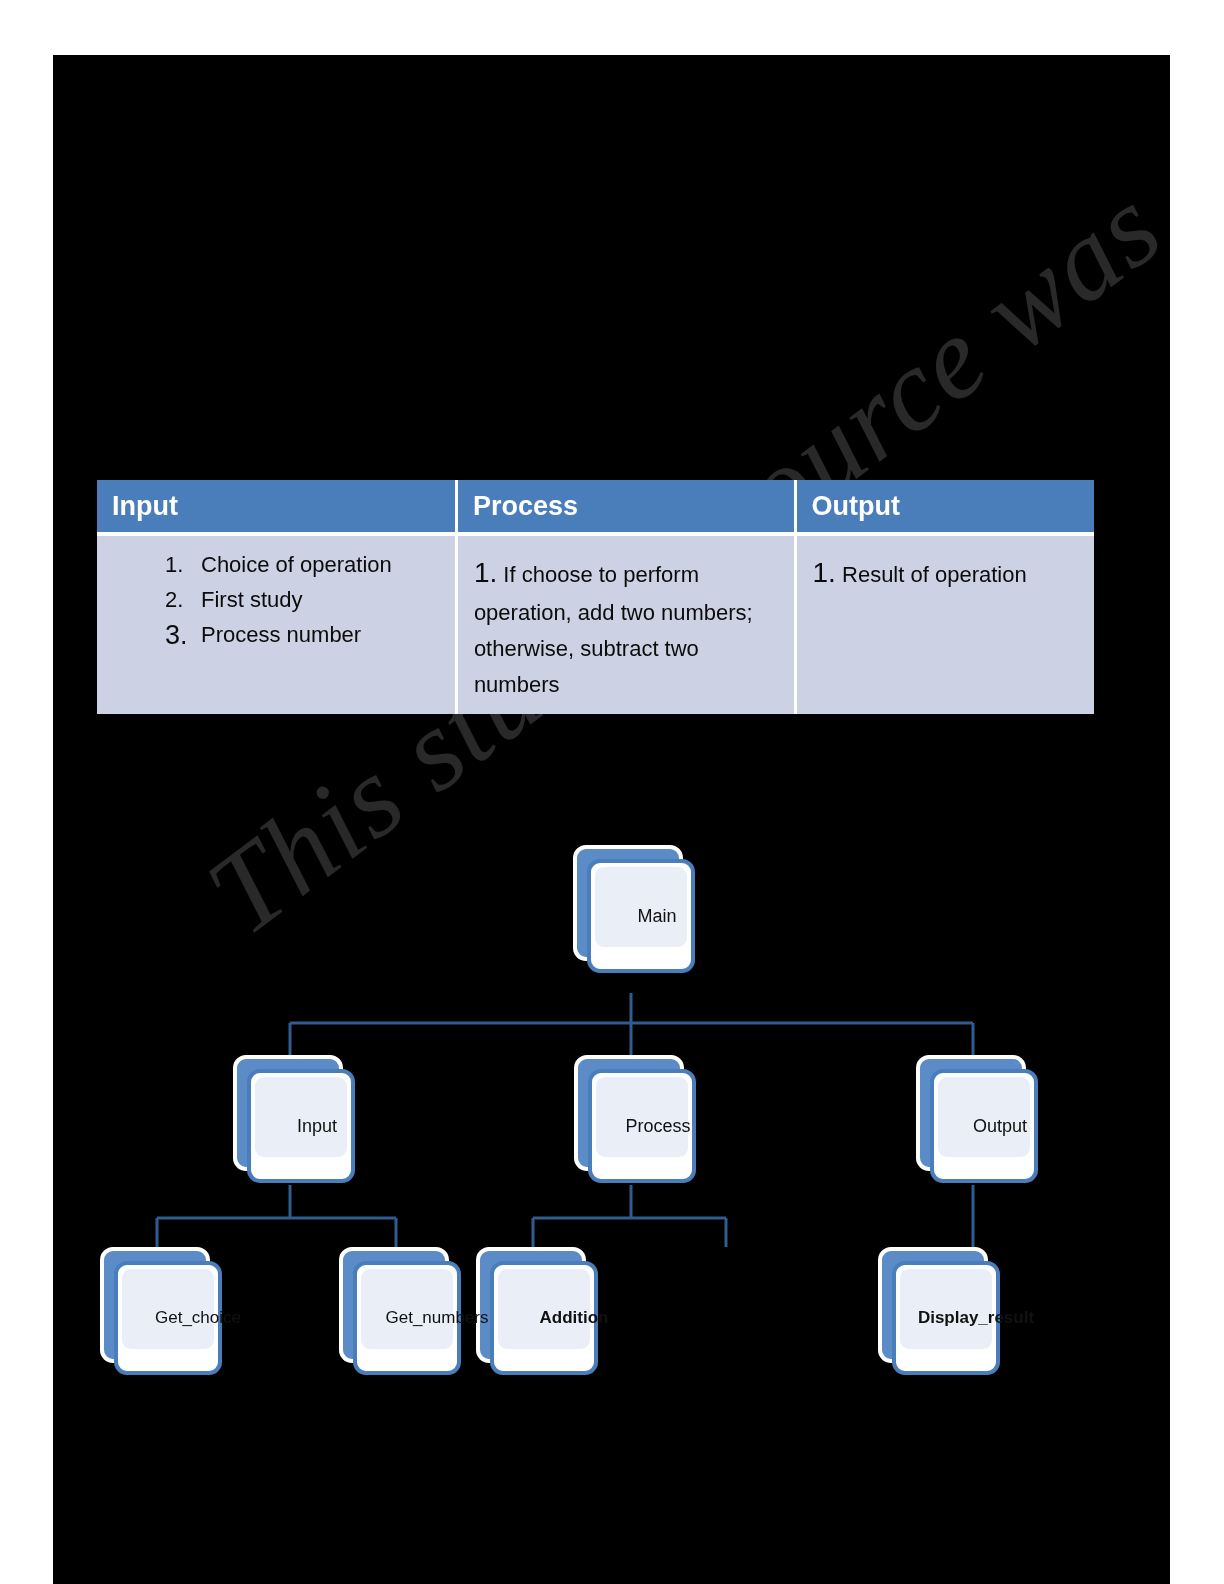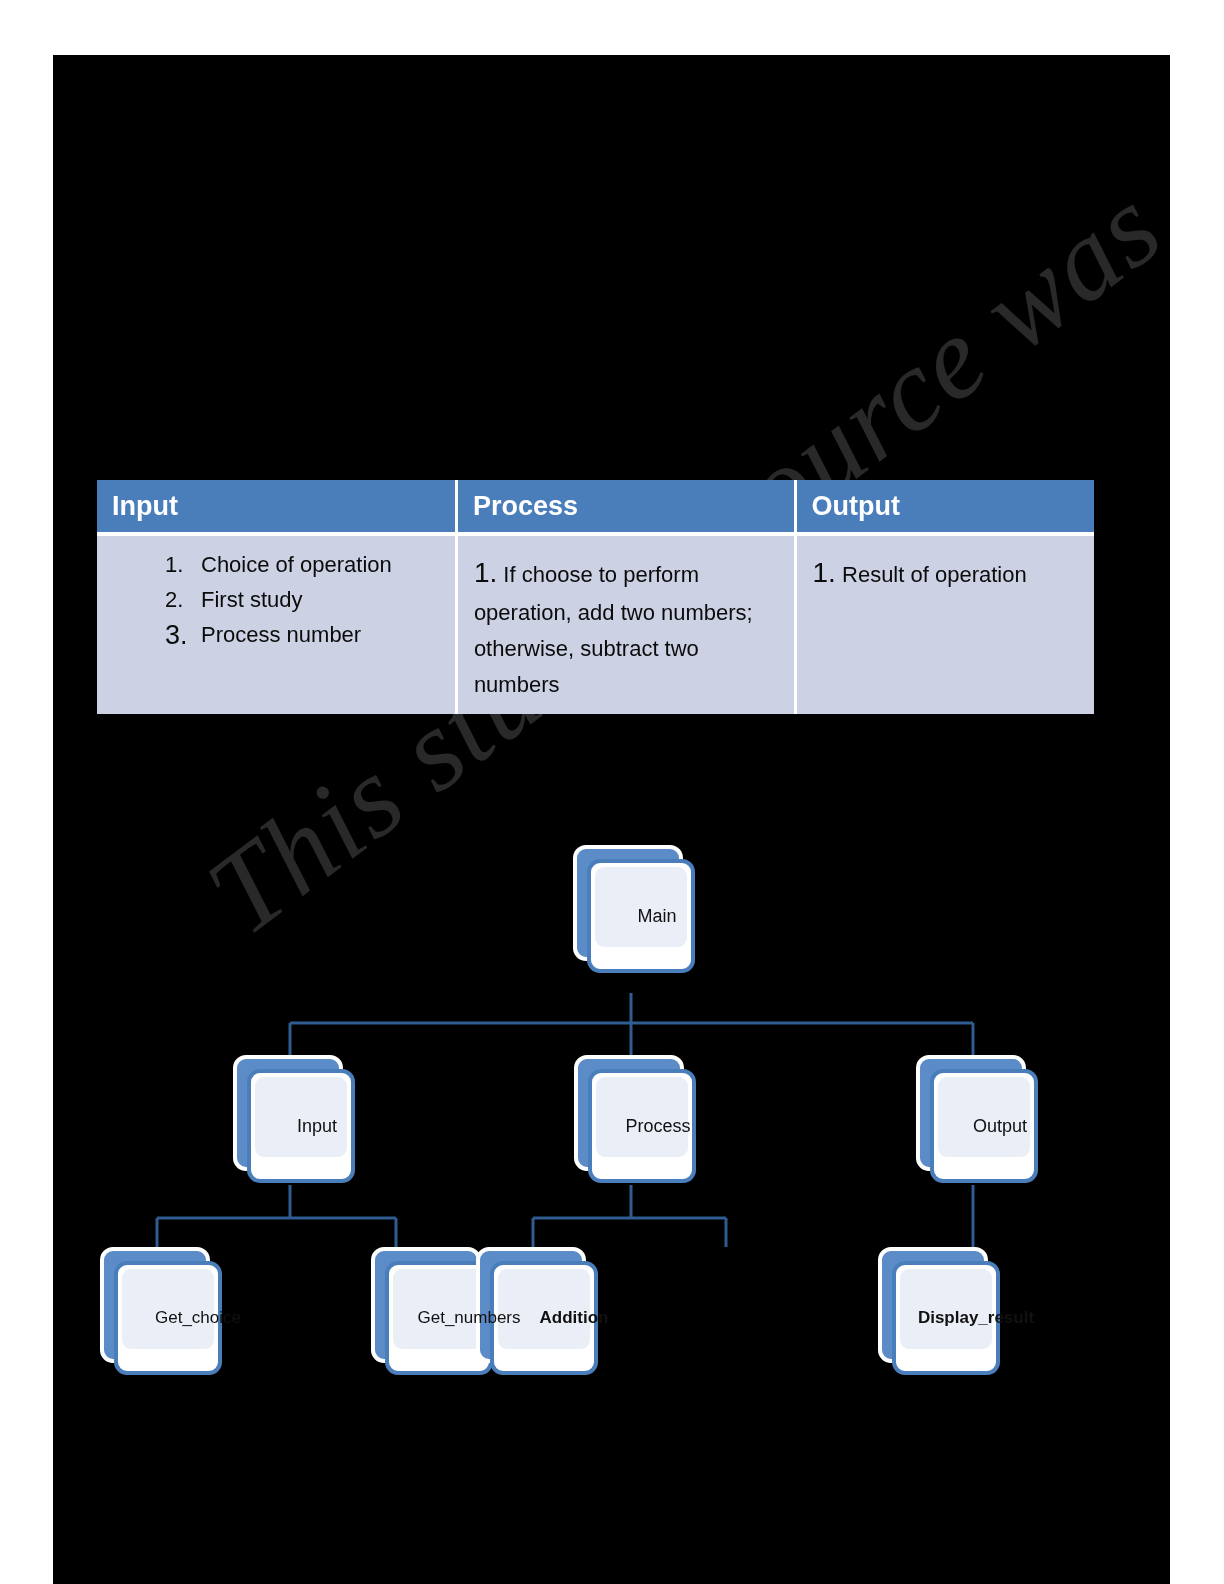--- a/index.html
+++ b/index.html
@@ -279,21 +279,21 @@
     </div>
 
     <div class="node wide" style="left:47px; top:1192px;">
       <div class="card-back"></div>
       <div class="card-front">
         <div class="card-inner"></div>
       </div>
       <div class="label">Get_choice</div>
     </div>
 
-    <div class="node wide" style="left:286px; top:1192px;margin-left:32px;">
+    <div class="node wide" style="left:286px; top:1192px;">
       <div class="card-back"></div>
       <div class="card-front">
         <div class="card-inner"></div>
       </div>
       <div class="label">Get_numbers</div>
     </div>
 
     <div class="node wide" style="left:423px; top:1192px;font-weight:bold;">
       <div class="card-back"></div>
       <div class="card-front">

